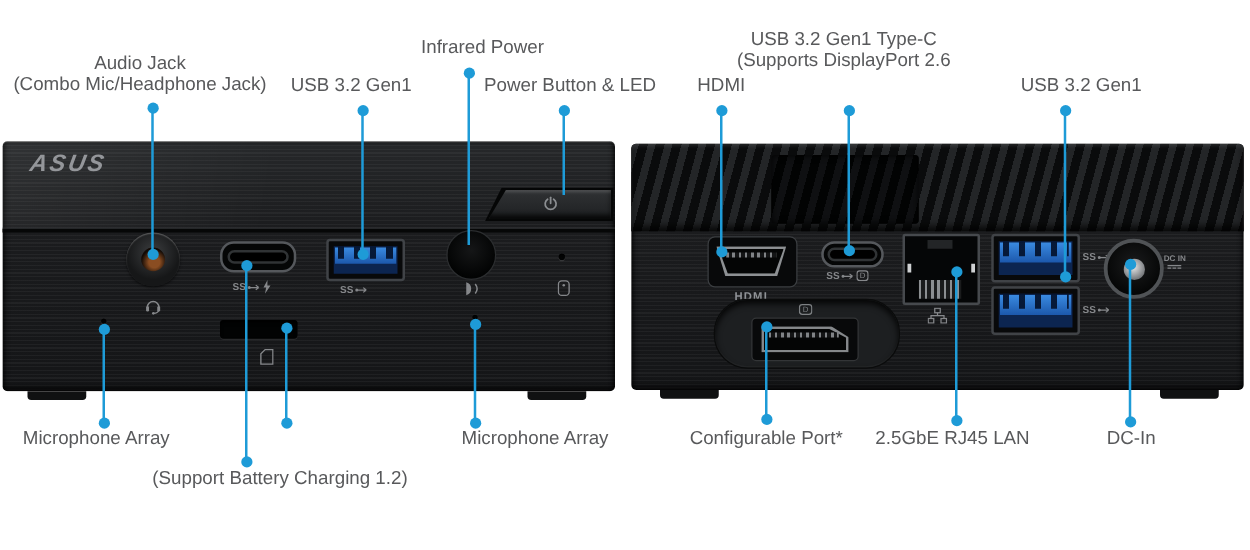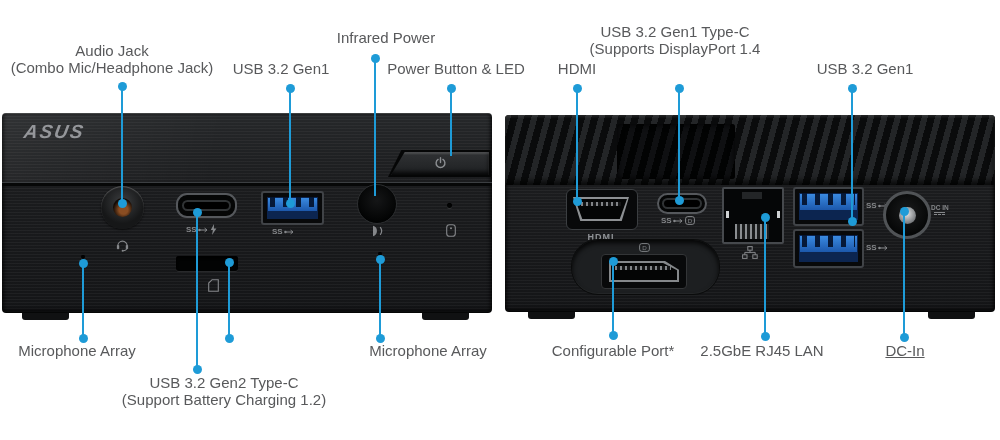--- a/index.html
+++ b/index.html
@@ -334,28 +334,27 @@
     <div>Audio Jack</div>
     <div>(Combo Mic/Headphone Jack)</div>
   </div>
   <div class="lbl" style="left: 281px; top: 60px; color: rgb(88, 89, 91);">USB 3.2 Gen1</div>
   <div class="lbl" style="left: 386px; top: 29px; color: rgb(88, 89, 91);">Infrared Power</div>
   <div class="lbl" style="left: 456px; top: 60px; color: rgb(88, 89, 91);">Power Button &amp; LED</div>
 
   <div class="lbl" style="left: 77px; top: 342px; color: rgb(88, 89, 91);">Microphone Array</div>
   <div class="lbl" style="left: 428px; top: 342px; color: rgb(88, 89, 91);">Microphone Array</div>
   <div class="lbl" style="left: 224px; top: 374px; color: rgb(88, 89, 91);">
-    <div>USB 3.2 Gen2 Type-C</div>
     <div>(Support Battery Charging 1.2)</div>
   </div>
 
   <div class="lbl" style="left: 577px; top: 60px; color: rgb(88, 89, 91);">HDMI</div>
   <div class="lbl" style="left: 675px; top: 23px; color: rgb(88, 89, 91);">
     <div>USB 3.2 Gen1 Type-C</div>
-    <div>(Supports DisplayPort 1.4</div>
+    <div>(Supports DisplayPort 2.6</div>
   </div>
   <div class="lbl" style="left: 865px; top: 60px; color: rgb(88, 89, 91);">USB 3.2 Gen1</div>
 
   <div class="lbl" style="left: 613px; top: 342px; color: rgb(88, 89, 91);">Configurable Port*</div>
   <div class="lbl" style="left: 762px; top: 342px; color: rgb(88, 89, 91);">2.5GbE RJ45 LAN</div>
-  <div class="lbl" style="left: 905px; top: 342px; color: rgb(88, 89, 91); text-decoration: underline;">DC-In</div>
+  <div class="lbl" style="left: 905px; top: 342px; color: rgb(88, 89, 91);">DC-In</div>
 
 </div>
 
 </body></html>

